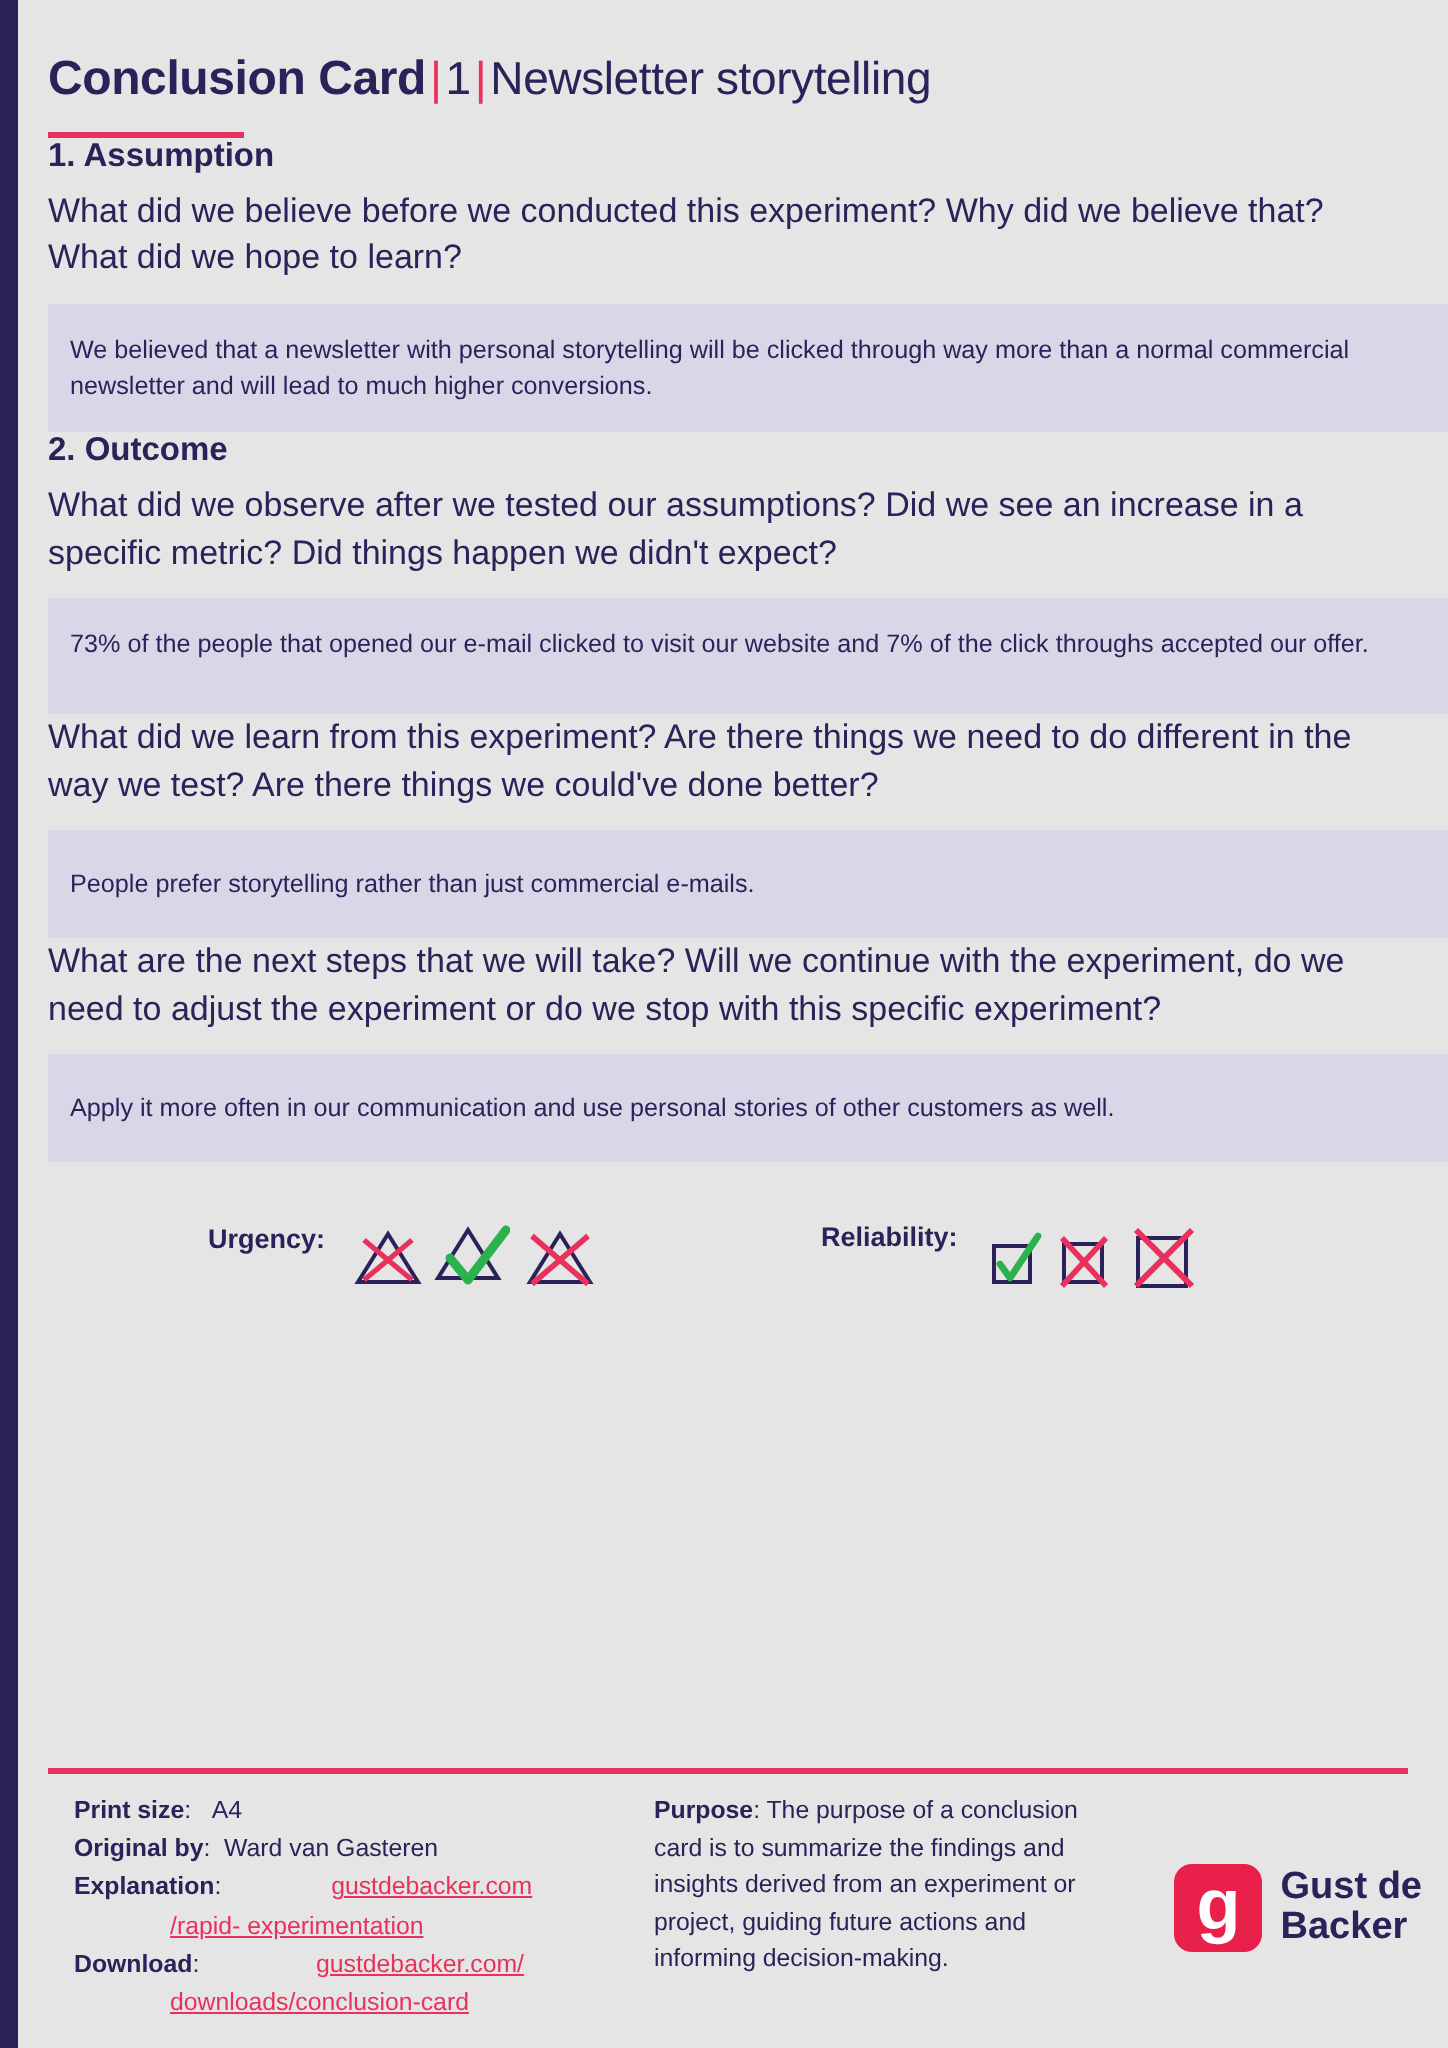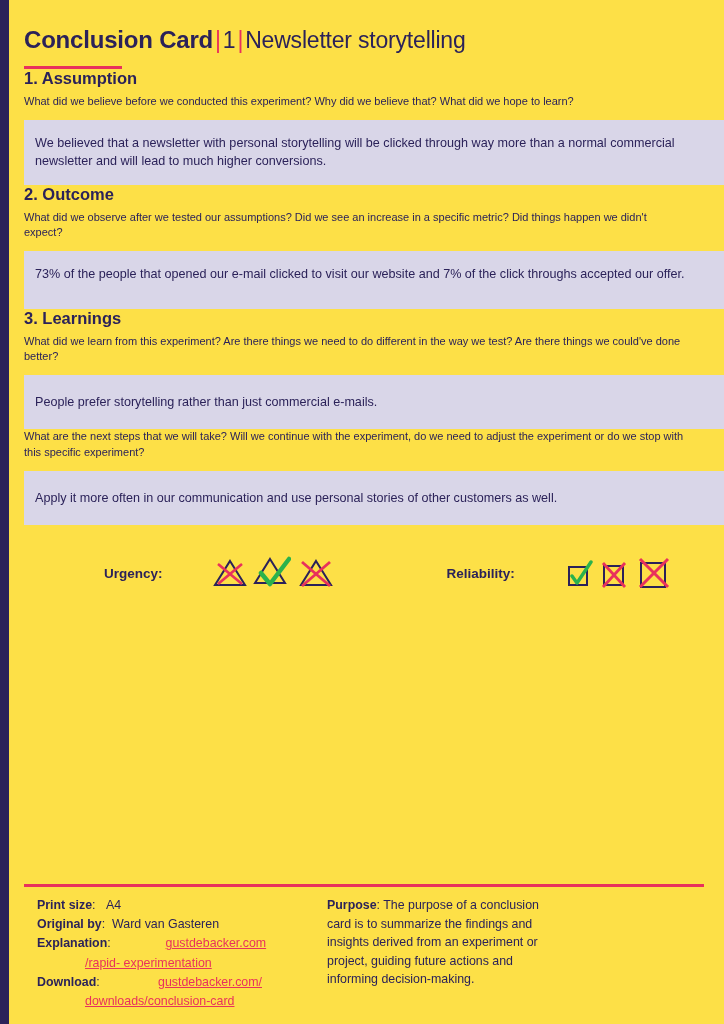--- a/index.html
+++ b/index.html
@@ -13,21 +13,21 @@
     font-family: "Liberation Sans", sans-serif;
     color: #2b2150;
     position: relative;
     overflow: hidden;
   }
   .page {
     width: 724px;
     height: 1024px;
     box-sizing: border-box;
     position: relative;
-    background: #fde047;
+    background: #e5e5e5;
   }
   
   .left-bar {
     position: absolute;
     left: 0;
     top: 0;
     width: 9px;
     height: 1024px;
     background: #2b2259;
   }
@@ -76,21 +76,21 @@
   
   .section {
   }
   .section h2 {
     font-size: 16.5px;
     font-weight: bold;
     color: #2b2259;
     margin: 0 0 6px 0;
   }
   .section .question {
-    font-size: 11px;
+    font-size: 17px;
     line-height: 1.38;
     color: #2b2259;
     margin: 0 0 11px 0;
     max-width: 660px;
   }
   .answer-box {
     background: #d9d6e8;
     color: #2b2259;
     font-size: 12.6px;
     line-height: 1.45;
@@ -103,22 +103,20 @@
   .answer-box.single { min-height: 54px; display: flex; align-items: center; }
   
   .ratings {
     margin-top: 30px;
     display: flex;
     align-items: center;
     padding-left: 80px;
   }
   .rating-group {
     display: flex;
-    align-items: center;
-    gap: 36px;
   }
   .rating-label {
     font-size: 13.5px;
     font-weight: bold;
     color: #2b2259;
     margin-right: 14px;
   }
   .icons {
     display: flex;
     align-items: flex-end;
@@ -219,21 +217,20 @@
       <div class="answer-box tall">We believed that a newsletter with personal storytelling will be clicked through way more than a normal commercial newsletter and will lead to much higher conversions.</div>
     </div>
 
     <div class="section">
       <h2>2. Outcome</h2>
       <p class="question">What did we observe after we tested our assumptions? Did we see an increase in a specific metric? Did things happen we didn't expect?</p>
       <div class="answer-box mid">73% of the people that opened our e-mail clicked to visit our website and 7% of the click throughs accepted our offer.</div>
     </div>
 
     <div class="section">
-      <h2>3. Learnings</h2>
       <p class="question">What did we learn from this experiment? Are there things we need to do different in the way we test? Are there things we could've done better?</p>
       <div class="answer-box single">People prefer storytelling rather than just commercial e-mails.</div>
     </div>
 
     <div class="section">
       <p class="question">What are the next steps that we will take? Will we continue with the experiment, do we need to adjust the experiment or do we stop with this specific experiment?</p>
       <div class="answer-box single">Apply it more often in our communication and use personal stories of other customers as well.</div>
     </div>
 
     <div class="ratings">
@@ -311,15 +308,24 @@
       <div class="row">
         <span class="f-label">Download</span><span>: &nbsp;&nbsp;</span><span class="f-link">gustdebacker.com/</span><br>
         <span class="f-link">downloads/conclusion-card</span>
       </div>
     </div>
 
     <div class="footer-col-mid">
       <span class="f-label">Purpose</span><span>: The purpose of a conclusion card is to summarize the findings and insights derived from an experiment or project, guiding future actions and informing decision-making.</span>
     </div>
 
+    <div class="footer-col-right">
+      <div class="logo">
+        <div class="logo-mark"></div>
+        <div class="logo-text">
+          <div>Gust de</div>
+          <div>Backer</div>
+        </div>
+      </div>
+    </div>
   </div>
 
 </div>
 
 </body></html>

